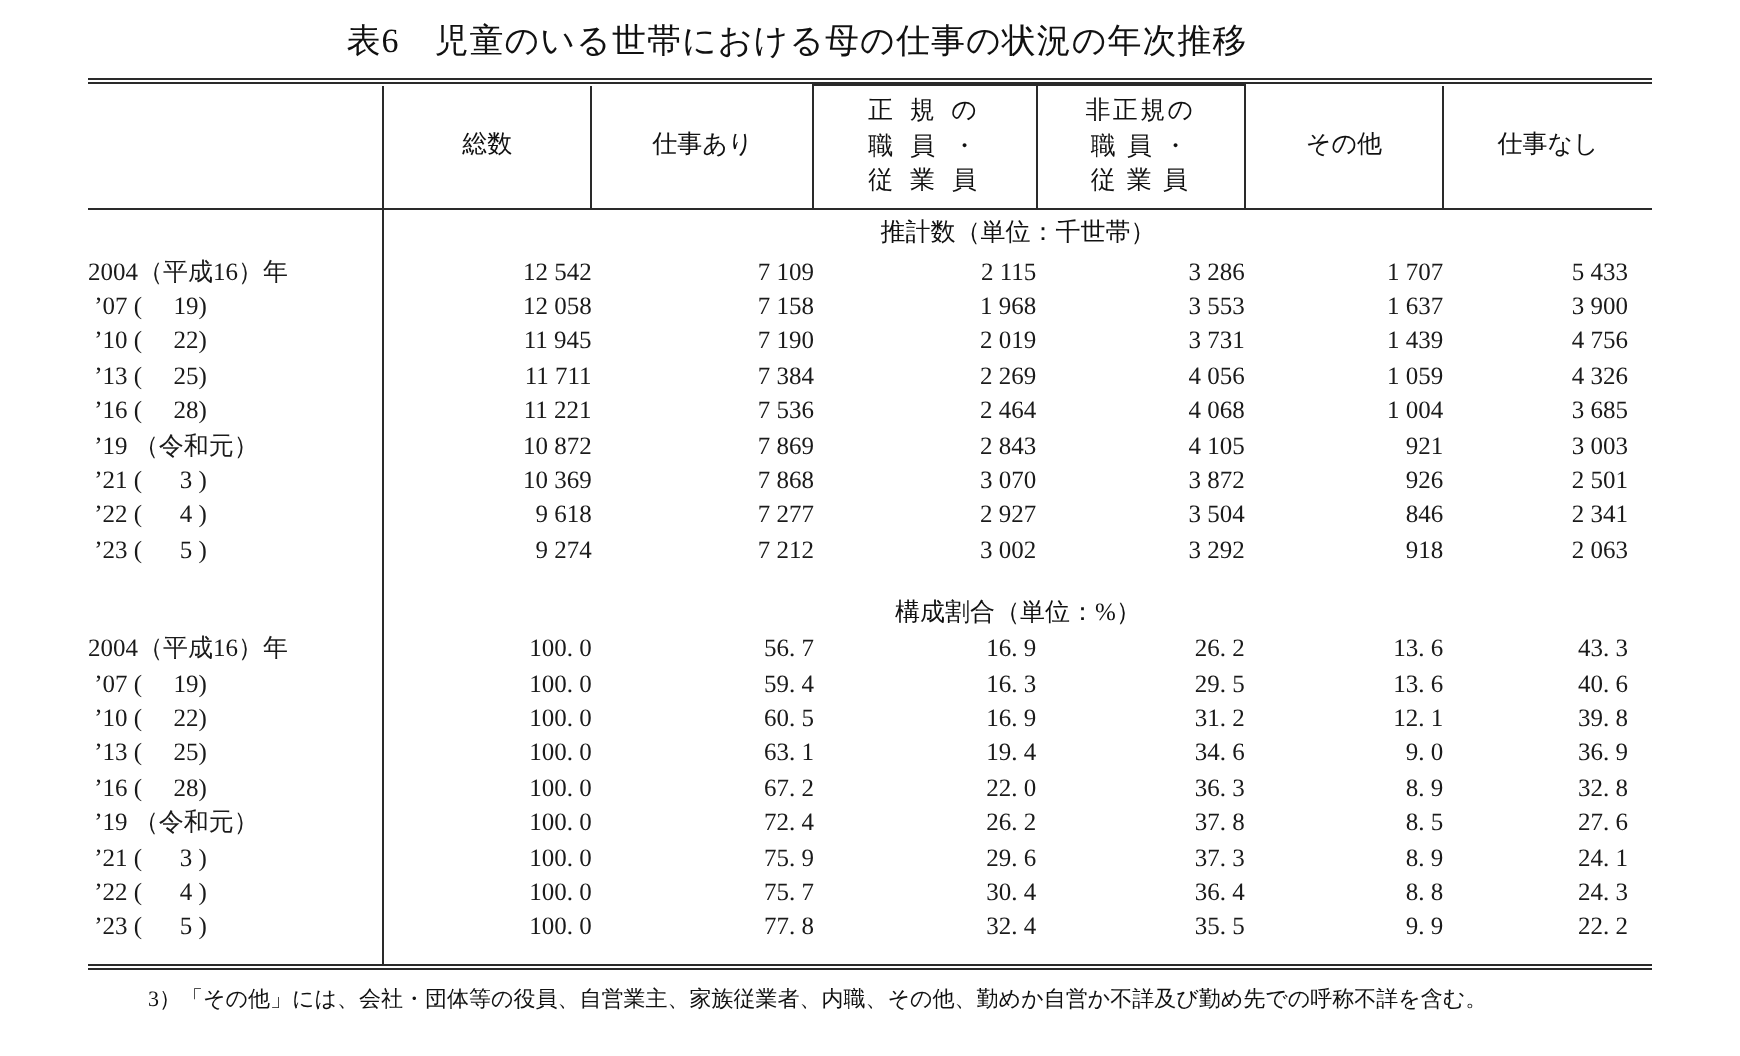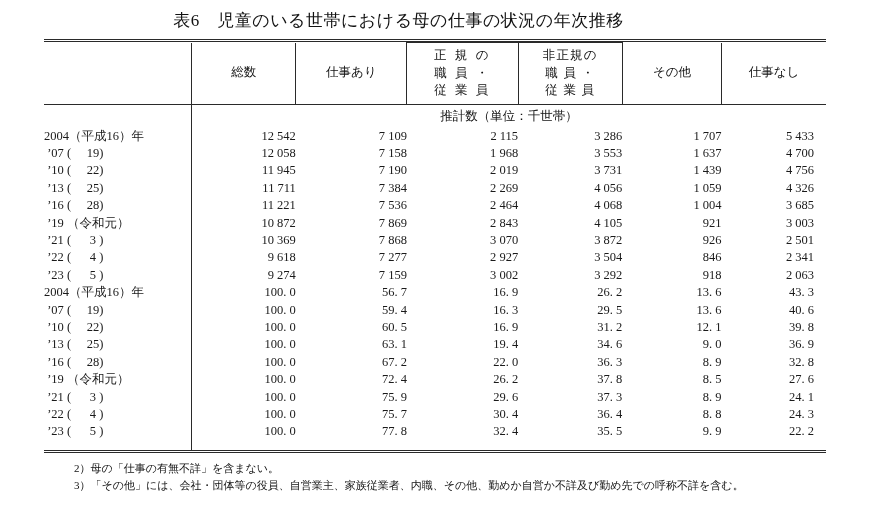--- a/index.html
+++ b/index.html
@@ -168,21 +168,21 @@
           <td class="cell-num">1 707</td>
           <td class="cell-num last">5 433</td>
         </tr>
         <tr class="drow">
           <td class="cell-label"> ’07 (     19)</td>
           <td class="cell-num">12 058</td>
           <td class="cell-num">7 158</td>
           <td class="cell-num">1 968</td>
           <td class="cell-num">3 553</td>
           <td class="cell-num">1 637</td>
-          <td class="cell-num last">4 700</td>
+          <td class="cell-num last">3 900</td>
         </tr>
         <tr class="drow">
           <td class="cell-label"> ’10 (     22)</td>
           <td class="cell-num">11 945</td>
           <td class="cell-num">7 190</td>
           <td class="cell-num">2 019</td>
           <td class="cell-num">3 731</td>
           <td class="cell-num">1 439</td>
           <td class="cell-num last">4 756</td>
         </tr>
@@ -227,25 +227,29 @@
           <td class="cell-num">9 618</td>
           <td class="cell-num">7 277</td>
           <td class="cell-num">2 927</td>
           <td class="cell-num">3 504</td>
           <td class="cell-num">846</td>
           <td class="cell-num last">2 341</td>
         </tr>
         <tr class="drow">
           <td class="cell-label"> ’23 (      5 )</td>
           <td class="cell-num">9 274</td>
-          <td class="cell-num">7 159</td>
+          <td class="cell-num">7 212</td>
           <td class="cell-num">3 002</td>
           <td class="cell-num">3 292</td>
           <td class="cell-num">918</td>
           <td class="cell-num last">2 063</td>
+        </tr>
+        <tr class="section-row second">
+          <td style="border-right: 1.3px solid rgb(42, 42, 42);"></td>
+          <td colspan="6">構成割合（単位：%）</td>
         </tr>
         <tr class="drow">
           <td class="cell-label">2004（平成16）年</td>
           <td class="cell-num">100. 0</td>
           <td class="cell-num">56. 7</td>
           <td class="cell-num">16. 9</td>
           <td class="cell-num">26. 2</td>
           <td class="cell-num">13. 6</td>
           <td class="cell-num last">43. 3</td>
         </tr>
@@ -323,15 +327,14 @@
         </tr>
         <tr>
           <td class="pad-bot" style="border-right: 1.3px solid rgb(42, 42, 42);"></td>
           <td colspan="6" class="pad-bot"></td>
         </tr>
       </tbody>
   </table>
 </div>
 
 <div class="notes" id="notes">
-    <div class="note-line note-indent"><span class="lead">2）</span><span class="note-body">母の「仕事の有無不詳」を含まない。</span></div>
     <div class="note-line note-indent"><span class="lead">3）</span><span class="note-body">「その他」には、会社・団体等の役員、自営業主、家族従業者、内職、その他、勤めか自営か不詳及び勤め先での呼称不詳を含む。</span></div>
   </div>
 
 </body></html>

